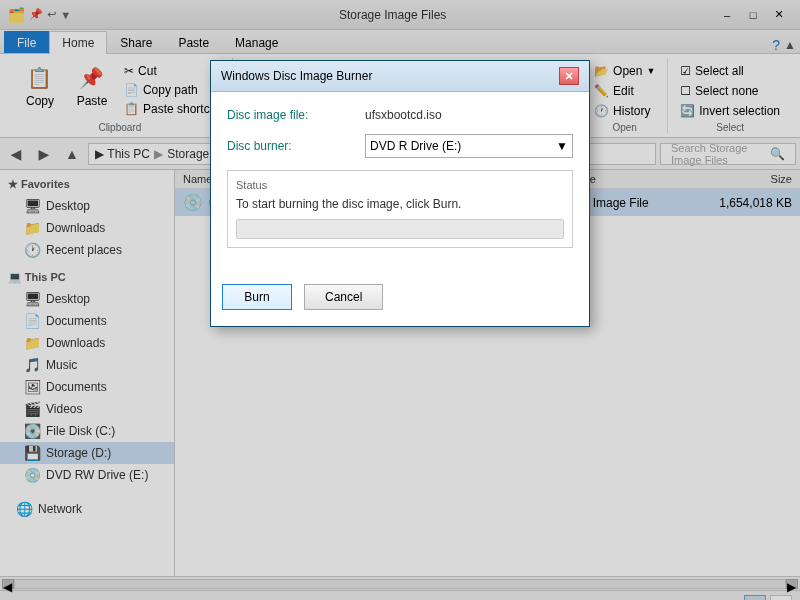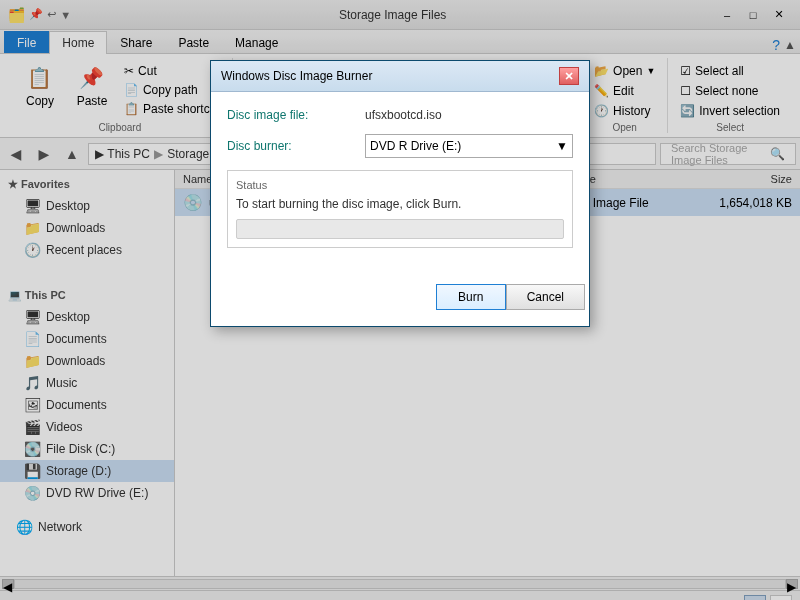--- a/index.html
+++ b/index.html
@@ -327,23 +327,22 @@
       width: 0%;
     }
     .verify-checkbox {
       display: flex;
       align-items: center;
       gap: 6px;
       margin-bottom: 16px;
     }
     .dialog-footer {
       display: flex;
-      justify-content: flex-end;
-      gap: 0;
-      padding: 8px 4px 16px;
+      gap: 12px;
+      padding: 8px 11px 16px;
       background: white;
     }
     .dialog-btn {
       padding: 4px 20px;
       height: 26px;
       border: 1px solid #aaa;
       background: linear-gradient(to bottom, #f8f8f8, #e0e0e0);
       cursor: pointer;
       font-size: 12px;
       min-width: 70px;
@@ -483,21 +482,21 @@
     </div>
     <div class="nav-item indent1">
       <span class="nav-icon">📁</span>
       <span>Downloads</span>
     </div>
     <div class="nav-item indent1">
       <span class="nav-icon">🕐</span>
       <span>Recent places</span>
     </div>
 
-    <div class="nav-section-header" style="margin-top:24px;">💻 This PC</div>
+    <div class="nav-section-header" style="margin-top:6px;">💻 This PC</div>
     <div class="nav-item indent1">
       <span class="nav-icon">🖥</span>
       <span>Desktop</span>
     </div>
     <div class="nav-item indent1">
       <span class="nav-icon">📄</span>
       <span>Documents</span>
     </div>
     <div class="nav-item indent1">
       <span class="nav-icon">📁</span>

